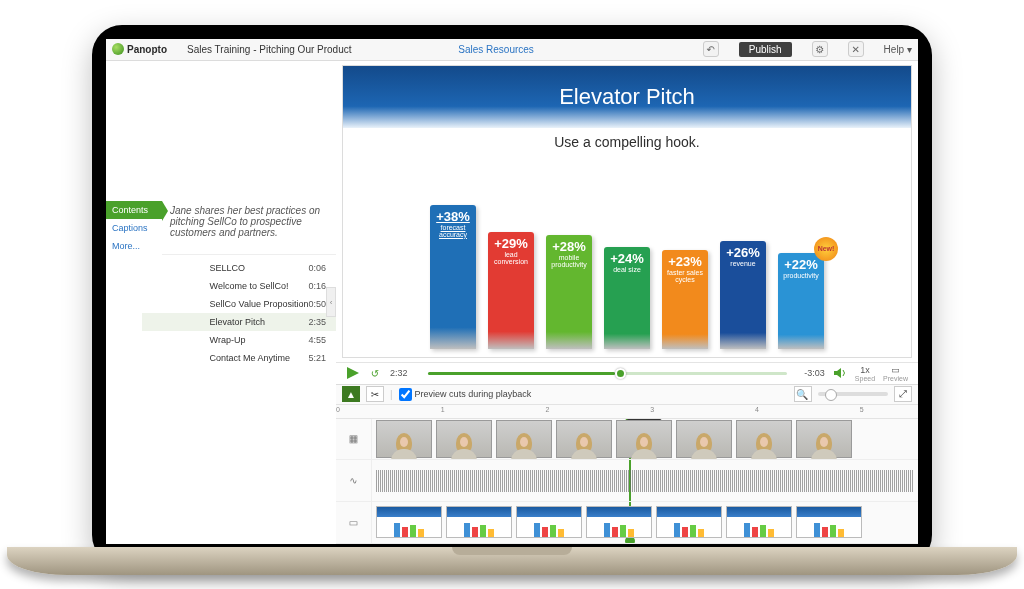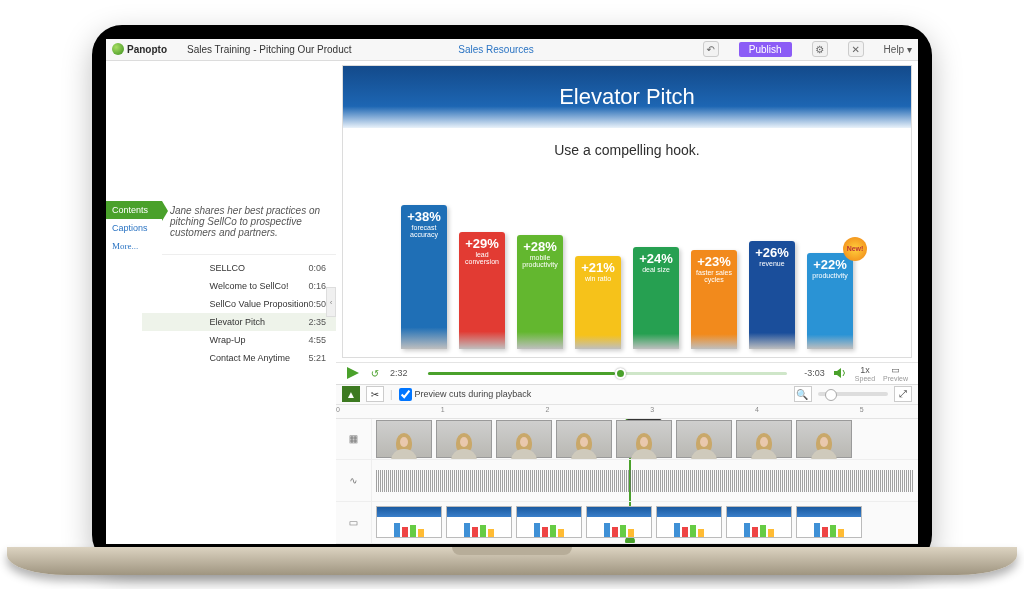--- a/index.html
+++ b/index.html
@@ -30,21 +30,21 @@
   
   .topbar {
     height:22px; background:#f7f7f7; border-bottom:1px solid #dcdcdc;
     display:flex; align-items:center; padding:0 6px; gap:20px;
   }
   .logo { display:flex; align-items:center; gap:3px; font-weight:600; color:#2a2a2a;}
   .logo .dot{width:12px;height:12px;border-radius:50%;background:radial-gradient(circle at 35% 35%,#a7de63,#3b8f1e);}
   .topbar .date{color:#888;margin-top:48px;}
   .topbar a{color:#2b74c3; text-decoration:none;}
   .topbar .spacer{flex:1;}
-  .btn-publish{background:#8b5cf6;color:#fff;border:none;padding:2px 10px;border-radius:2px;font-size:10px;}
+  .btn-publish{background:#404040;color:#fff;border:none;padding:2px 10px;border-radius:2px;font-size:10px;}
   .icon-btn{width:16px;height:16px;border:1px solid #ccc;border-radius:3px;display:flex;align-items:center;justify-content:center;color:#666;background:#f2f2f2;}
   .help{color:#555;}
   
   .main{flex:1; display:flex; min-height:0;}
   .left{width:230px; display:flex; flex-direction:column;align-items:flex-end;}
   .video-thumb{
     height:140px; background:linear-gradient(#c9c8c6,#b0afab);
     position:relative; overflow:hidden;
   }
   .person{
@@ -60,32 +60,32 @@
   .side-row{display:flex;}
   .tabs-col{width:56px;}
   .tab{padding:4px 6px;font-size:9px;color:#2b74c3;cursor:pointer;}
   .tab.active{background:#4aa12b;color:#fff;position:relative;}
   .tab.active:after{content:"";position:absolute;right:-6px;top:0;border-top:10px solid transparent;border-bottom:10px solid transparent;border-left:6px solid #4aa12b;}
   .desc{flex:1;padding:4px 8px;font-style:italic;color:#555;border-bottom:1px solid #eee;}
   .toc{padding:4px 0;}
   .toc-row{display:flex;justify-content:space-between;padding:4px 10px 4px 68px;font-size:9px;color:#333;cursor:pointer;}
   .toc-row.current{background:#eef3ea;}
   .toc-row .t{color:#555;}
-  .more{color:#2b74c3;padding:4px 6px;font-size:9px;font-family:Liberation Serif, serif;}
+  .more{color:#2b74c3;padding:4px 6px;font-size:9px;}
 
   .right{flex:1;display:flex;flex-direction:column;min-width:0;}
   .slide{
     flex:1;margin:4px 6px;border:1px solid #dcdcdc;background:#fff;position:relative;overflow:hidden;
   }
   .slide-head{
     height:62px;background:linear-gradient(180deg,#134a8b 0%,#1d66b3 65%,#eaf2fa 100%);
     color:#fff;display:flex;align-items:center;justify-content:center;font-size:22px;font-weight:300;
   }
   .slide-sub{ text-align:center;color:#2e2e2e;font-size:15px;margin-top:10px;}
-  .slide-sub2{ text-align:center;color:#2e2e2e;font-size:14px;margin-top:14px;}
+  .slide-sub2{ text-align:center;color:#2e2e2e;font-size:14px;margin-top:6px;}
   .bars{position:absolute;left:0;right:0;bottom:8px;height:160px;display:flex;align-items:flex-end;justify-content:center;gap:12px;padding:0 22px;}
   .bar{width:46px;border-radius:3px 3px 0 0;display:flex;flex-direction:column;align-items:center;justify-content:flex-start;color:#fff;font-size:9px;padding-top:4px;position:relative;box-shadow:2px 2px 4px rgba(0,0,0,.2);}
   .bar .pct{font-size:13px;font-weight:700;}
   .bar .lbl{font-size:7px;text-align:center;line-height:1.05;padding:0 2px;}
   .badge{position:absolute;top:-16px;right:-14px;width:24px;height:24px;background:radial-gradient(circle,#ffcf3c,#f08214);border-radius:50%;font-size:7px;color:#b33;display:flex;align-items:center;justify-content:center;font-weight:700;}
 
   
   .player{height:22px;display:flex;align-items:center;gap:8px;padding:0 10px;border-top:1px solid #e4e4e4;}
   .pbtn{width:14px;height:14px;display:flex;align-items:center;justify-content:center;color:#4aa12b;}
   .ptime{font-size:9px;color:#555;width:30px;}
@@ -201,35 +201,31 @@
               </div>
             </div>
         </div>
 
         <div class="right" style="position:relative;">
           <div class="collapse">‹</div>
           <div class="slide">
             <div class="slide-head">Elevator Pitch</div>
             <div class="slide-sub2">Use a compelling hook.</div>
             <div class="bars" id="bars">
-                <div class="bar" style="height: 144px; background: linear-gradient(rgb(31, 111, 182) 0%, rgb(31, 111, 182) 85%, rgba(0, 0, 0, 0.25) 100%);">
+                <div class="bar" style="height: 144px; background: linear-gradient(rgb(31, 111, 182) 0%, rgb(31, 111, 182) 85%, rgba(0, 0, 0, 0.25) 100%); text-decoration: underline;">
                   <span class="pct">+38%</span>
                   <span class="lbl">forecast accuracy</span>
                 </div>
                 <div class="bar" style="height: 117px; background: linear-gradient(rgb(226, 59, 51) 0%, rgb(226, 59, 51) 85%, rgba(0, 0, 0, 0.25) 100%);">
                   <span class="pct">+29%</span>
                   <span class="lbl">lead conversion</span>
                 </div>
                 <div class="bar" style="height: 114px; background: linear-gradient(rgb(99, 183, 47) 0%, rgb(99, 183, 47) 85%, rgba(0, 0, 0, 0.25) 100%);">
                   <span class="pct">+28%</span>
                   <span class="lbl">mobile productivity</span>
-                </div>
-                <div class="bar" style="height: 93px; background: linear-gradient(rgb(246, 194, 26) 0%, rgb(246, 194, 26) 85%, rgba(0, 0, 0, 0.25) 100%);">
-                  <span class="pct">+21%</span>
-                  <span class="lbl">win ratio</span>
                 </div>
                 <div class="bar" style="height: 102px; background: linear-gradient(rgb(38, 160, 81) 0%, rgb(38, 160, 81) 85%, rgba(0, 0, 0, 0.25) 100%);">
                   <span class="pct">+24%</span>
                   <span class="lbl">deal size</span>
                 </div>
                 <div class="bar" style="height: 99px; background: linear-gradient(rgb(242, 138, 28) 0%, rgb(242, 138, 28) 85%, rgba(0, 0, 0, 0.25) 100%);">
                   <span class="pct">+23%</span>
                   <span class="lbl">faster sales cycles</span>
                 </div>
                 <div class="bar" style="height: 108px; background: linear-gradient(rgb(26, 78, 155) 0%, rgb(26, 78, 155) 85%, rgba(0, 0, 0, 0.25) 100%);">

